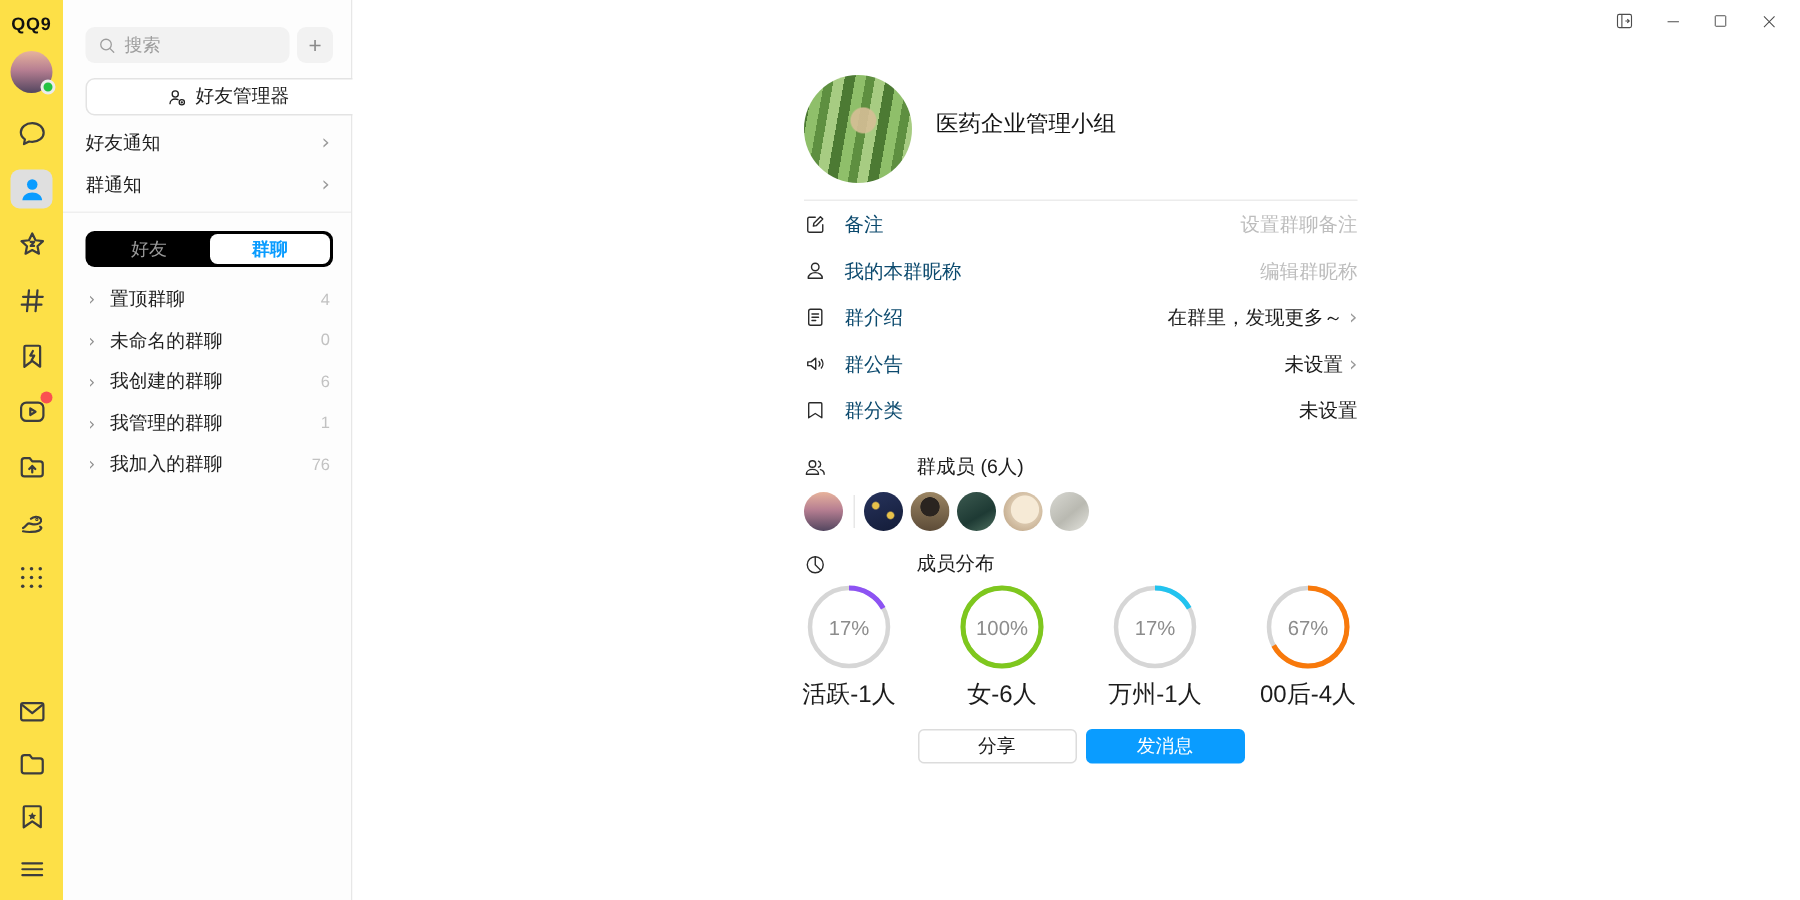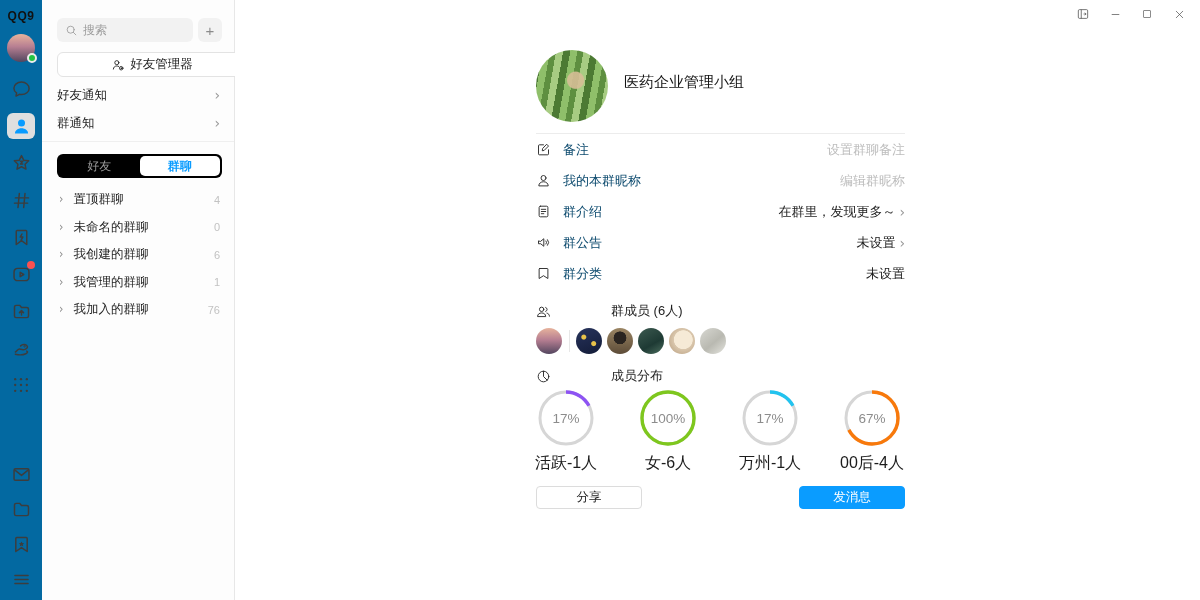--- a/index.html
+++ b/index.html
@@ -1,21 +1,21 @@
 <!DOCTYPE html>
 <html><head>
 <meta charset="utf-8">
 <style>
   * { margin:0; padding:0; box-sizing:border-box; }
   html,body { width:1200px; height:600px; overflow:hidden; }
   body { font-family:"Liberation Sans","DejaVu Sans",sans-serif; background:#fff; color:#1f1f1f; }
   .app { position:relative; width:1200px; height:600px; display:flex; }
 
   
-  .rail { width:42px; height:600px; background:#0369a1; flex:0 0 42px;
+  .rail { width:42px; height:600px; background:#fde047; flex:0 0 42px;
           display:flex; flex-direction:column; align-items:center; }
   .logo { margin-top:9px; font-size:12px; font-weight:bold; letter-spacing:0.5px; color:#111; }
   .rail-avatar { position:relative; width:28px; height:28px; border-radius:50%; margin-top:11px;
                  background:linear-gradient(180deg,#e7b39c 0%,#b77f92 45%,#53465f 100%); cursor:pointer; }
   .online-dot { position:absolute; right:-2px; bottom:-1px; width:10px; height:10px; border-radius:50%;
                 background:#23c343; border:2px solid #ececec; }
   .rail-icons { display:flex; flex-direction:column; align-items:center; margin-top:14px; gap:11px; }
   .rail-item { position:relative; width:28px; height:26px; display:flex; align-items:center; justify-content:center;
                border-radius:6px; cursor:pointer; }
   .rail-item.active { background:#dfdfdf; }
@@ -90,21 +90,21 @@
   .m5 { background:radial-gradient(circle at 55% 45%, #f6ead6 0 45%, #d9c6ac 48%, #b59a7a 100%); }
   .m6 { background:linear-gradient(140deg,#d8d8d2 0%,#b9b9b1 55%,#e4e4de 100%); }
 
   .dist-row { position:relative; height:84px; margin-top:4px; }
   .donut { position:absolute; width:102px; text-align:center; }
   .donut .ring { position:relative; width:58px; height:58px; margin:0 auto; }
   .donut .pct { position:absolute; inset:0; display:flex; align-items:center; justify-content:center;
                 font-size:13.5px; color:#8c8c8c; }
   .donut .dlabel { margin-top:6px; font-size:16px; color:#1c1c1c; }
 
-  .btn-row { display:flex; justify-content:space-between; gap:6px; margin-top:13px; }
+  .btn-row { display:flex; justify-content:center; gap:6px; margin-top:13px; }
   .btn { width:106px; height:23px; border-radius:4px; font-size:12.5px; display:flex; align-items:center;
          justify-content:center; cursor:pointer; }
   .btn.share { background:#fff; border:1px solid #dcdcdc; color:#1c1c1c; }
   .btn.send { background:#0a9cff; border:1px solid #0a9cff; color:#fff; }
 </style>
 </head>
 <body>
 
 <div class="app">
 

